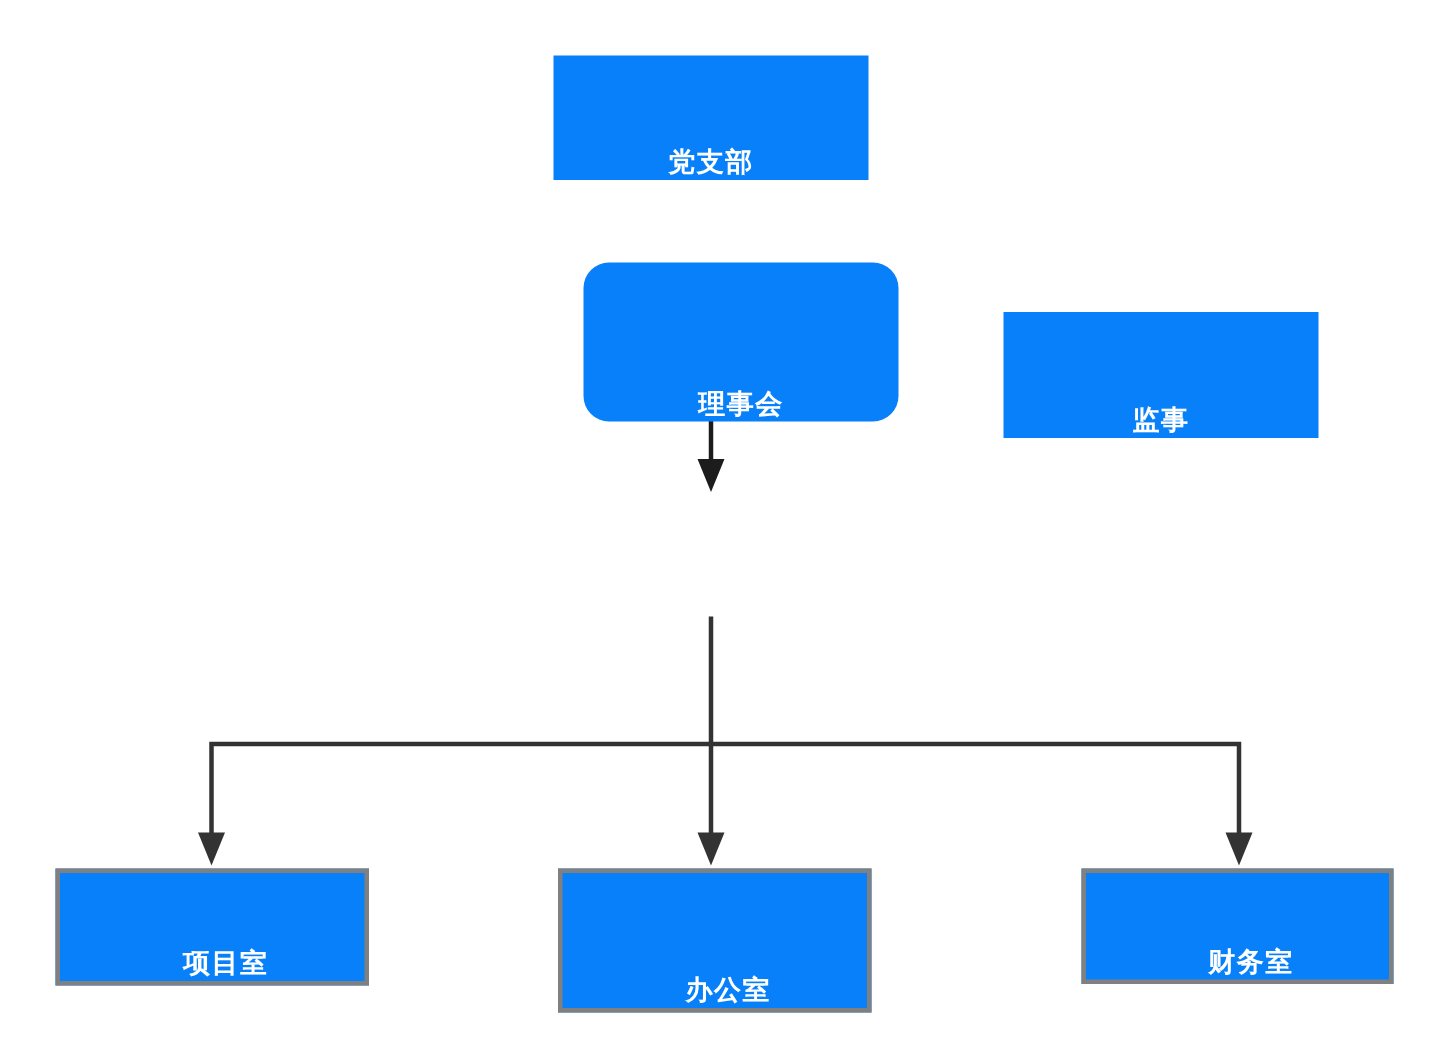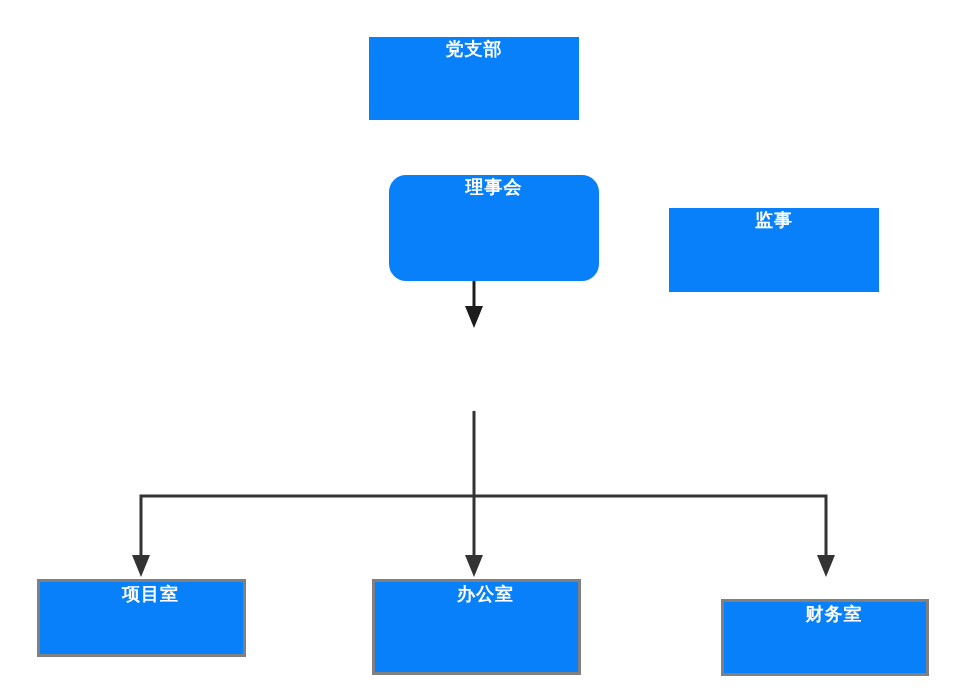--- a/index.html
+++ b/index.html
@@ -29,37 +29,37 @@
   }
   .edge-a { stroke: var(--conn-a); stroke-width: 3; fill: none; }
   .arrowhead-a { fill: var(--conn-a); stroke: none; }
   .edge-tree { stroke: var(--conn-b); stroke-width: 3; fill: none; }
   .arrowhead-tree { fill: var(--conn-b); stroke: none; }
   .node {
     position: absolute;
     background: var(--node-fill);
     color: var(--node-text);
     display: flex;
-    align-items: flex-start;
+    align-items: flex-end;
     justify-content: center;
     font-size: 18px;
     font-weight: bold;
     letter-spacing: 1px;
   }
   .node.bordered {
     border: 3px solid var(--node-border);
     padding-left: 18px;
   }
   .n-party-branch   { left: 369px; top: 37px;  width: 210px; height: 83px; }
   .n-council        { left: 389px; top: 175px; width: 210px; height: 106px; border-radius: 17px; }
   .n-supervisor     { left: 669px; top: 175px; width: 210px; height: 84px; margin-top: 33px; }
   .n-secretariat    { left: 369px; top: 329px; width: 210px; height: 82px; }
   .n-project-office { left: 37px;  top: 579px; width: 209px; height: 78px; }
   .n-general-office { left: 372px; top: 579px; width: 209px; height: 96px; }
-  .n-finance-office { left: 721px; top: 579px; width: 208px; height: 77px; margin-top: 20px; }
+  .n-finance-office { left: 721px; top: 579px; width: 208px; height: 77px; }
 </style>
 </head>
 <body>
 
 <div class="canvas">
 
   <svg class="edges-layer" width="965" height="693" viewBox="0 0 965 693" xmlns="http://www.w3.org/2000/svg">
 
     <g>
       <line class="edge-a" x1="474" y1="258" x2="474" y2="310"></line>

